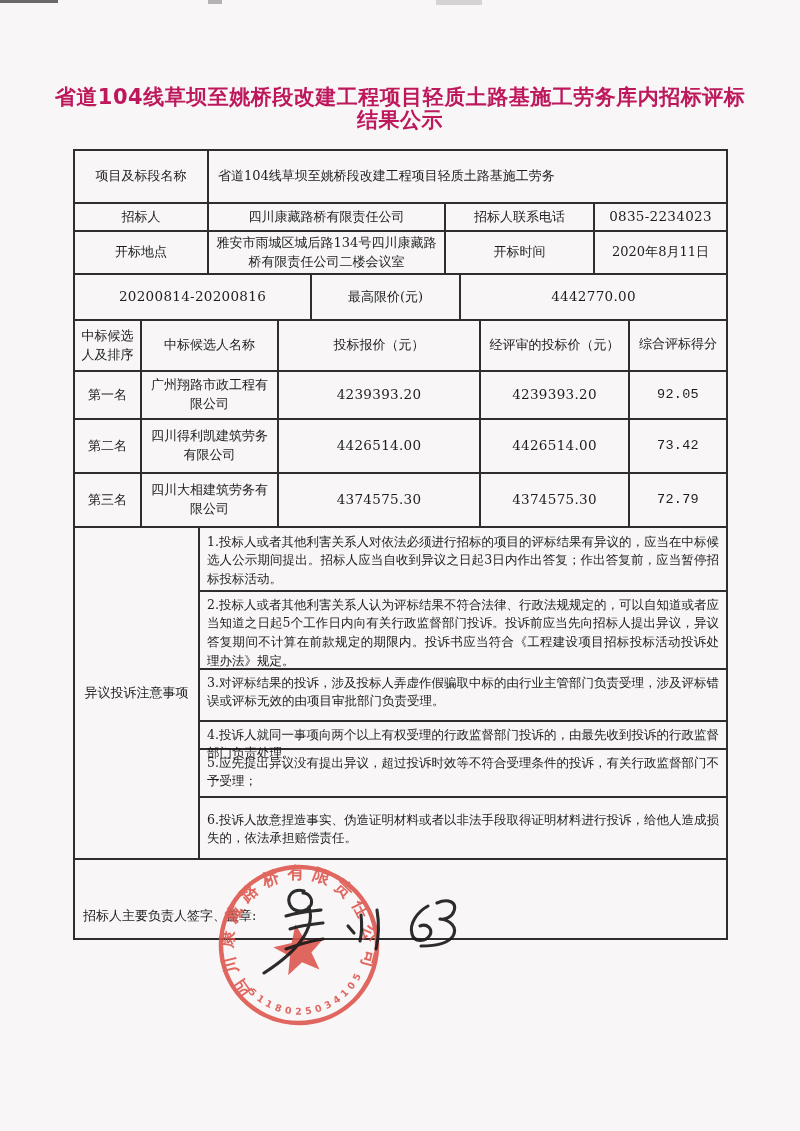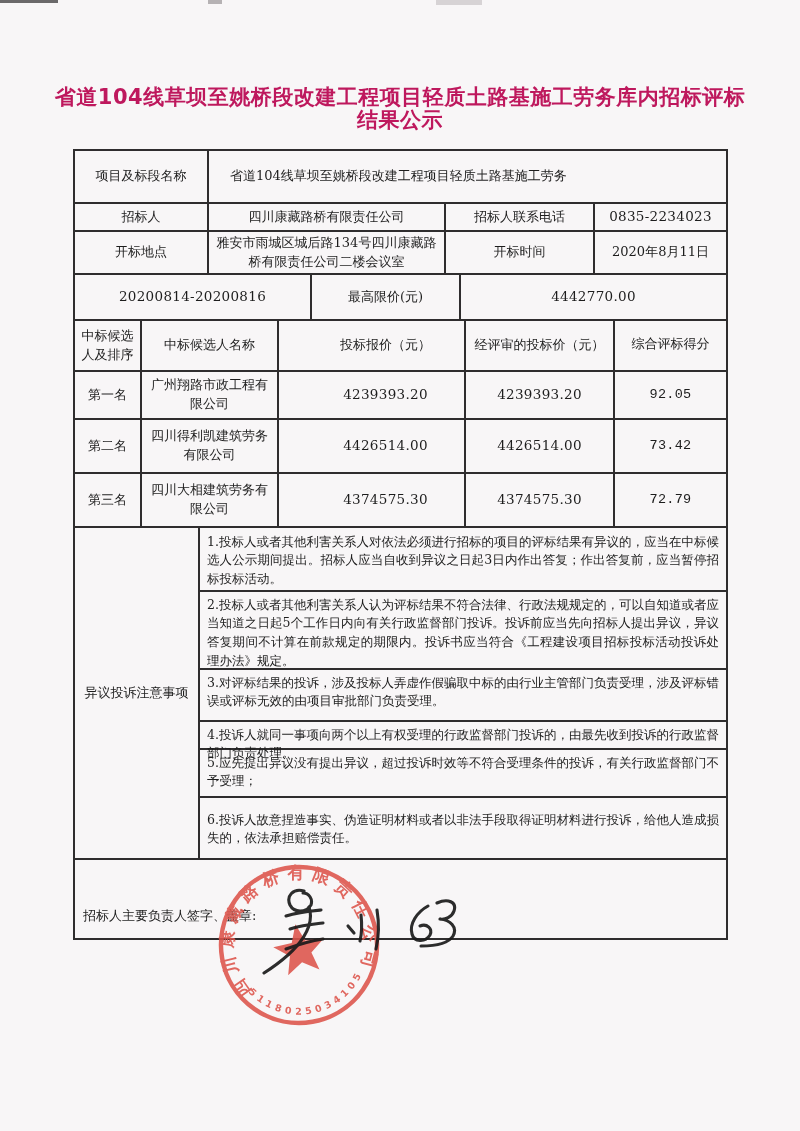--- a/index.html
+++ b/index.html
@@ -43,26 +43,26 @@
     padding: 2px 5px;
   }
   .cell:last-child { border-right: none; }
   .num { font-size: 13.5px; letter-spacing: .3px; }
 
   
   .w-label  { width: 134px; }
   .w-val    { width: 237px; }
   .w-label2 { width: 149px; }
   .w-val2   { flex: 1; }
-  .val-wide { flex: 1; justify-content: flex-start; text-align: left; padding-left: 21px; }
+  .val-wide { flex: 1; justify-content: flex-start; text-align: left; padding-left: 9px; }
 
   
   .c-rank  { width: 67px; }
   .c-name  { width: 137px; }
-  .c-bid   { width: 159px; margin-left: 28px; }
+  .c-bid   { width: 202px; }
   .c-rev   { width: 149px; }
   .c-score { flex: 1; font-family: Liberation Mono, monospace; }
 
   
   .n-label { width: 125px; }
   .n-content { flex: 1; display: flex; flex-direction: column; align-items: stretch; padding: 0; }
   .note {
     border-bottom: 2px solid #2f2d2e;
     padding: 4px 7px 2px 7px;
     font-size: 12.5px; line-height: 1.5;

